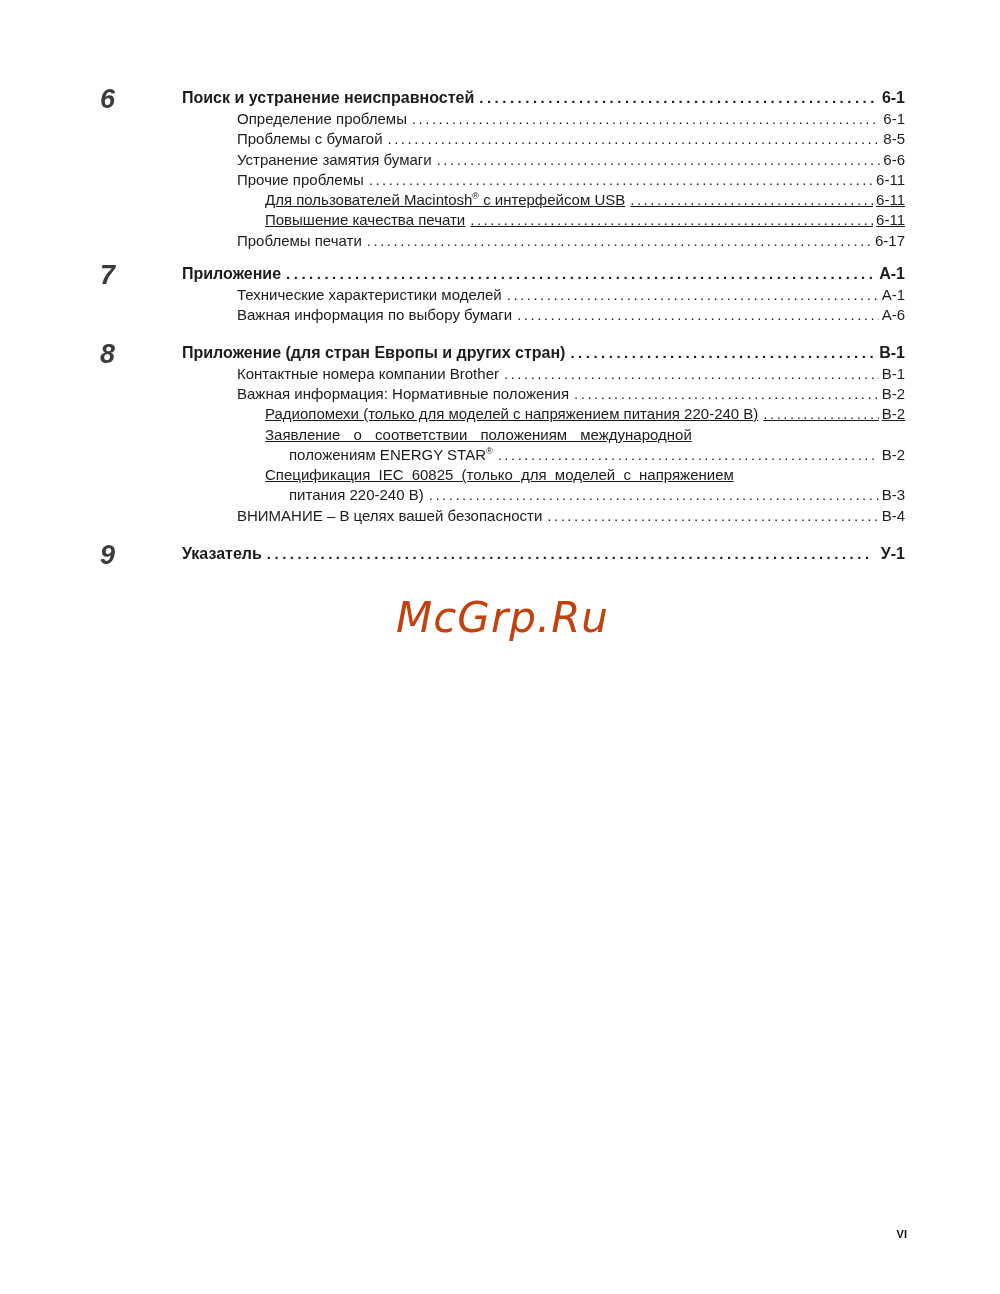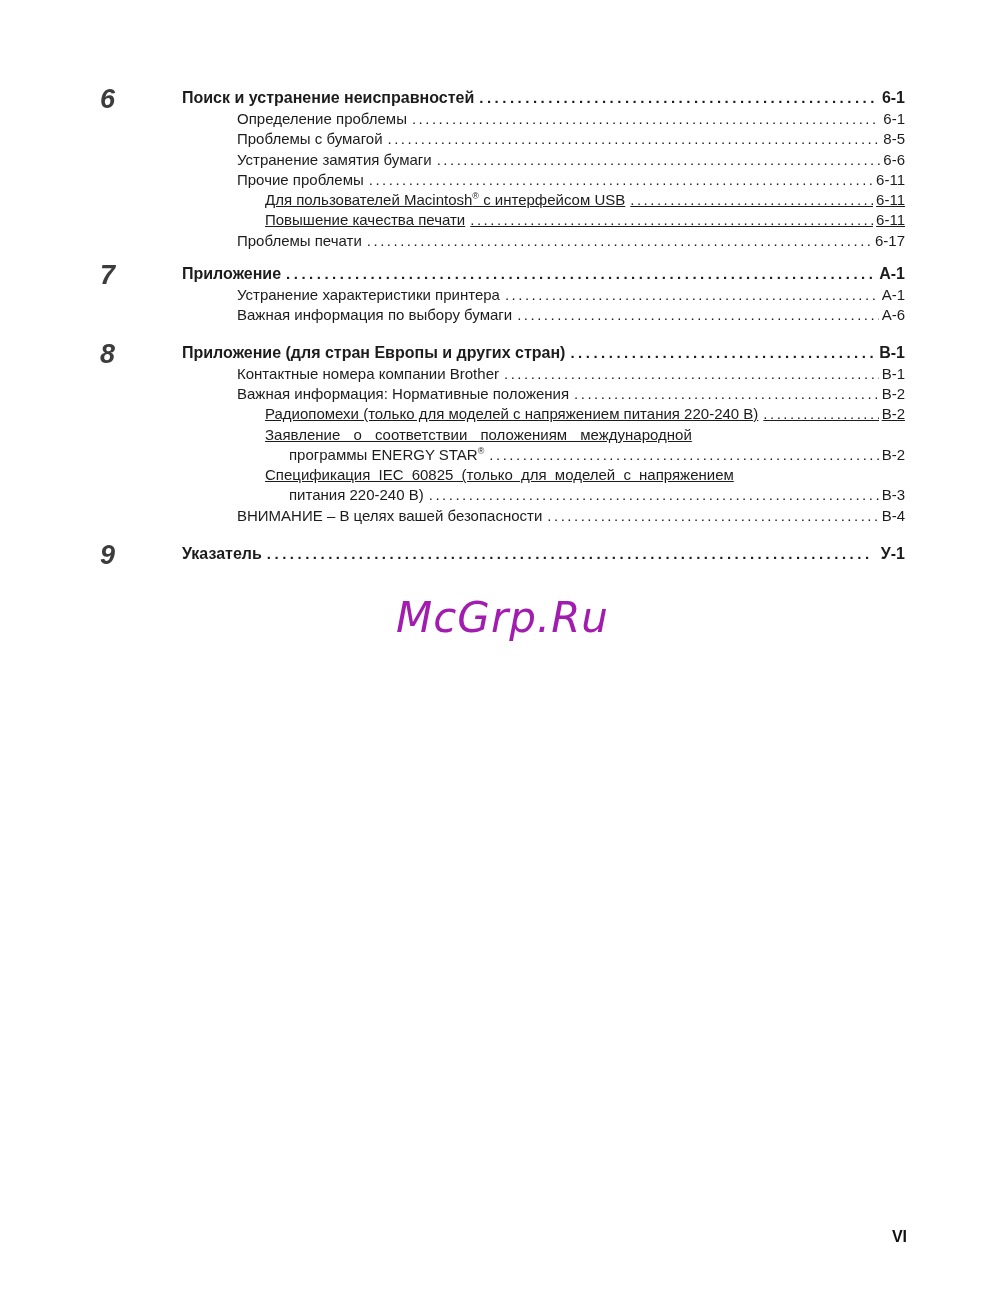--- a/index.html
+++ b/index.html
@@ -74,28 +74,28 @@
   .just1 { word-spacing: 9px; text-align: right; }
   .just2 { word-spacing: 4px; }
   sup { font-size: 9px; line-height: 0; }
   .watermark {
     margin-top: 26px;
     text-align: center;
     font-family: "DejaVu Sans", sans-serif;
     font-style: italic;
     font-size: 42px;
     letter-spacing: 1px;
-    color: #a21caf;
+    color: #c2410c;
   }
   .pagenum {
     position: absolute;
     top: 1228px;
     right: 93px;
     font-weight: bold;
-    font-size: 16px;
+    font-size: 11px;
     color: #111111;
   }
 </style>
 </head>
 <body>
 
 <div class="page">
 
   <div class="chapter">
     <div class="chnum">6</div>
@@ -145,21 +145,21 @@
 
   <div class="chapter ch7">
     <div class="chnum">7</div>
     <div class="chbody">
       <div class="row head">
         <span class="lbl">Приложение</span>
         <span class="leader"></span>
         <span class="pg">A-1</span>
       </div>
       <div class="row l1">
-        <span class="lbl">Устранение характеристики принтера</span>
+        <span class="lbl">Технические характеристики моделей</span>
         <span class="leader"></span>
         <span class="pg">A-1</span>
       </div>
       <div class="row l1">
         <span class="lbl">Важная информация по выбору бумаги</span>
         <span class="leader"></span>
         <span class="pg">A-6</span>
       </div>
     </div>
   </div>
@@ -184,21 +184,21 @@
       </div>
       <div class="row l2">
         <span class="lbl">Радиопомехи (только для моделей с напряжением питания 220-240 В)</span>
         <span class="leader"></span>
         <span class="pg">B-2</span>
       </div>
       <div class="row l2">
         <span class="lbl just1">Заявление о соответствии положениям международной</span>
       </div>
       <div class="row l3">
-        <span class="lbl"><span>программы ENERGY STAR</span><sup>®</sup></span>
+        <span class="lbl"><span>положениям ENERGY STAR</span><sup>®</sup></span>
         <span class="leader"></span>
         <span class="pg">B-2</span>
       </div>
       <div class="row l2">
         <span class="lbl just2">Спецификация IEC 60825 (только для моделей с напряжением</span>
       </div>
       <div class="row l3">
         <span class="lbl">питания 220-240 В)</span>
         <span class="leader"></span>
         <span class="pg">B-3</span>

